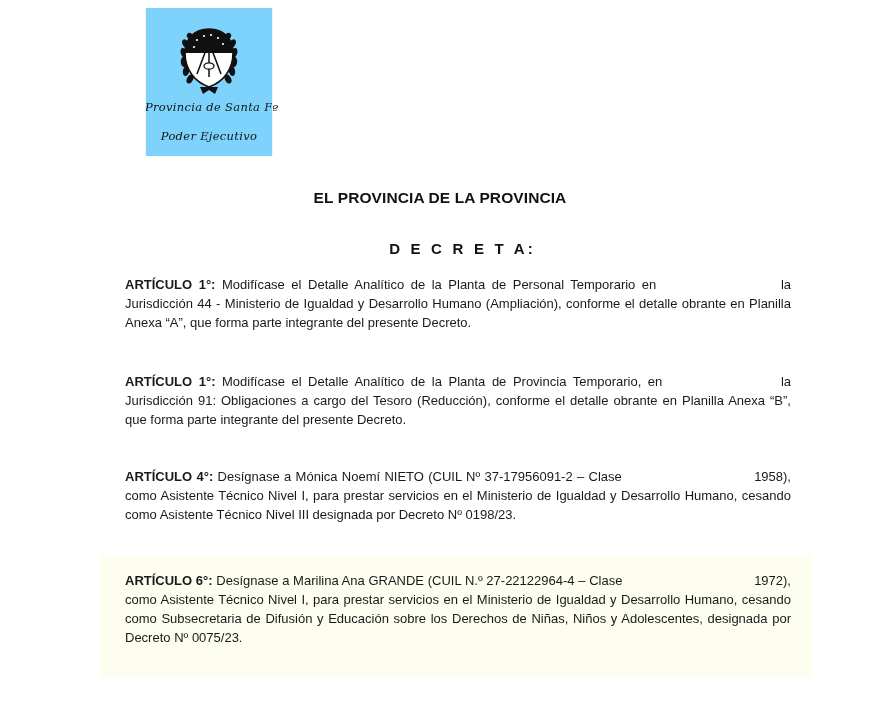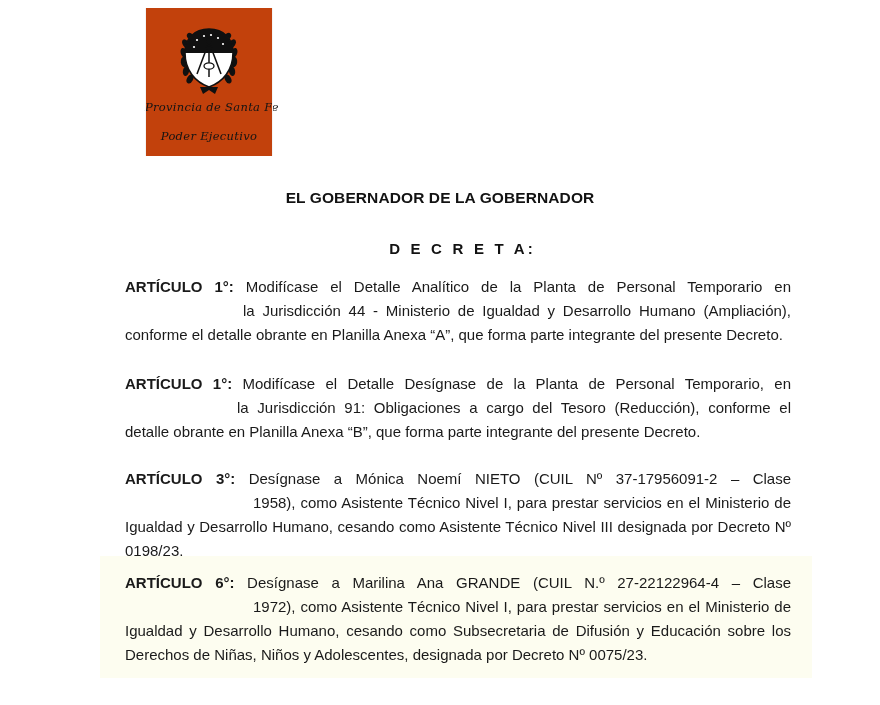--- a/index.html
+++ b/index.html
@@ -25,21 +25,21 @@
   }
 
   
   .letterhead {
     position: absolute;
     left: 145px;
     top: 8px;
     width: 128px;
     height: 148px;
     text-align: center;
-    background: #c2410c;
+    background: #7dd3fc;
   }
   .letterhead-edge-l,
   .letterhead-edge-r {
     position: absolute;
     top: 0;
     width: 1px;
     height: 148px;
     background: #f4f4f4;
   }
   .letterhead-edge-l { left: 0; }
@@ -91,22 +91,22 @@
     text-align: center;
     font-size: 15px;
     font-weight: bold;
     letter-spacing: 3.2px;
     color: #121212;
     padding-left: 45px;
   }
 
   .article {
     position: relative;
-    font-size: 15px;
-    line-height: 24px;
+    font-size: 13px;
+    line-height: 19px;
     text-align: justify;
     text-justify: inter-word;
     color: #1a1a1a;
     margin-bottom: 12px;
   }
   .article:last-child { margin-bottom: 0; }
 
   
   .art-label {
     font-weight: bold;
@@ -188,37 +188,37 @@
 
       <ellipse cx="36" cy="44" rx="5" ry="3.2" fill="#ffffff" stroke="#101010" stroke-width="1.3"></ellipse>
 
       <path d="M27 65 L30 72 L36 68 L42 72 L45 65 Z" fill="#101010"></path>
     </svg>
 
     <div class="crest-line1">Provincia de Santa Fe</div>
     <div class="crest-line2">Poder Ejecutivo</div>
   </div>
 
-  <div class="doc-title">EL GOBERNADOR DE LA GOBERNADOR</div>
+  <div class="doc-title">EL PROVINCIA DE LA PROVINCIA</div>
   <div class="decreta">D E C R E T A:</div>
 
   <div class="highlight-band"></div>
 
   <div class="article article-abs" id="article-1">
     <span class="art-label">ARTÍCULO 1°:</span><span> Modifícase el Detalle Analítico de  la Planta  de Personal Temporario en</span>
     <span class="indent-spacer" style="width:118px"></span><span>la Jurisdicción 44 - Ministerio de Igualdad y Desarrollo Humano</span><span> (Ampliación), conforme el detalle obrante en Planilla Anexa “A”, que forma parte integrante del presente Decreto.</span>
   </div>
 
   <div class="article article-abs" id="article-2">
-    <span class="art-label">ARTÍCULO 1°:</span><span> Modifícase el Detalle Desígnase de la Planta  de  Personal  Temporario,  en</span>
+    <span class="art-label">ARTÍCULO 1°:</span><span> Modifícase el Detalle Analítico de la Planta  de  Provincia  Temporario,  en</span>
     <span class="indent-spacer" style="width:112px"></span><span>la Jurisdicción   91: Obligaciones a cargo del Tesoro (Reducción),</span><span> conforme el detalle obrante en Planilla Anexa “B”, que forma parte integrante del presente Decreto.</span>
   </div>
 
   <div class="article article-abs" id="article-3">
-    <span class="art-label">ARTÍCULO 3°:</span><span> Desígnase a Mónica Noemí NIETO (CUIL Nº 37-17956091-2 – Clase</span>
+    <span class="art-label">ARTÍCULO 4°:</span><span> Desígnase a Mónica Noemí NIETO (CUIL Nº 37-17956091-2 – Clase</span>
     <span class="indent-spacer" style="width:128px"></span><span>1958), como Asistente Técnico Nivel I, para prestar servicios en el</span><span> Ministerio de Igualdad y Desarrollo Humano, cesando como Asistente Técnico Nivel III designada por Decreto Nº 0198/23.</span>
   </div>
 
   <div class="article article-abs art-4-text" id="article-4">
     <span class="art-label">ARTÍCULO 6°:</span><span> Desígnase a Marilina Ana GRANDE (CUIL N.º 27-22122964-4 – Clase</span>
     <span class="indent-spacer" style="width:128px"></span><span>1972), como Asistente Técnico Nivel I, para prestar servicios en el</span><span> Ministerio de Igualdad y Desarrollo Humano, cesando como Subsecretaria de Difusión y Educación sobre los Derechos de Niñas, Niños y Adolescentes, designada por Decreto Nº 0075/23.</span>
   </div>
 
 </div>
 

